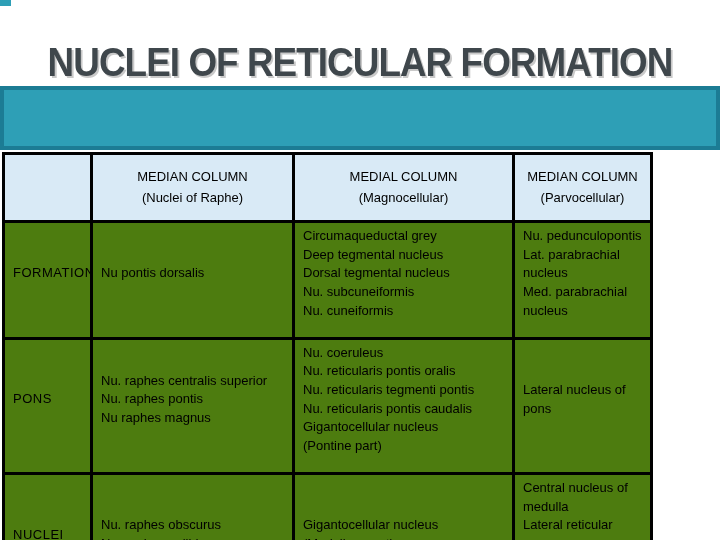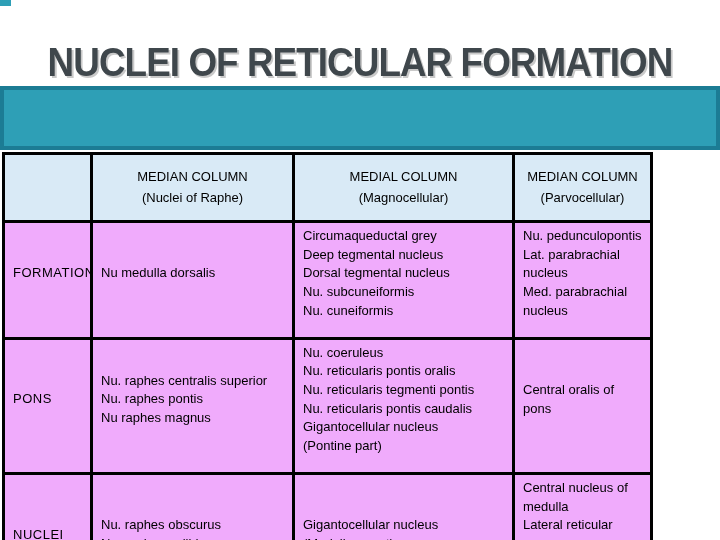--- a/index.html
+++ b/index.html
@@ -70,21 +70,21 @@
     overflow: hidden;
   }
   .rf-table th {
     background: #d9eaf6;
     font-weight: normal;
     text-align: center;
     line-height: 1.55;
     padding: 2px 4px;
   }
   .rf-table td {
-    background: #f0abfc;
+    background: #4d7c0f;
     text-align: left;
     line-height: 1.44;
     padding: 4px 6px 16px 8px;
   }
   .rf-table td.region-label {
     letter-spacing: 0.5px;
   }
   tr.header-row   { height: 68px; }
   tr.row-midbrain { height: 112px; }
   tr.row-pons     { height: 128px; }
@@ -112,42 +112,42 @@
         <th></th>
         <th>MEDIAN COLUMN
 (Nuclei of Raphe)</th>
         <th>MEDIAL COLUMN
 (Magnocellular)</th>
         <th>MEDIAN COLUMN
 (Parvocellular)</th>
       </tr>
       <tr class="row-midbrain">
         <td class="region-label">FORMATION</td>
-        <td>Nu medulla dorsalis</td>
+        <td>Nu pontis dorsalis</td>
         <td>Circumaqueductal grey
 Deep tegmental nucleus
 Dorsal tegmental nucleus
 Nu. subcuneiformis
 Nu. cuneiformis</td>
         <td>Nu. pedunculopontis
 Lat. parabrachial nucleus
 Med. parabrachial nucleus</td>
       </tr>
       <tr class="row-pons">
         <td class="region-label">PONS</td>
         <td>Nu. raphes centralis superior
 Nu. raphes pontis
 Nu raphes magnus</td>
         <td>Nu. coeruleus
 Nu. reticularis pontis oralis
 Nu. reticularis tegmenti pontis
 Nu. reticularis pontis caudalis
 Gigantocellular nucleus
 (Pontine part)</td>
-        <td>Central oralis of pons</td>
+        <td>Lateral nucleus of pons</td>
       </tr>
       <tr class="row-medulla">
         <td class="region-label">NUCLEI</td>
         <td>Nu. raphes obscurus
 Nu. raphes pallidus</td>
         <td>Gigantocellular nucleus
 (Medullary part)</td>
         <td>Central nucleus of medulla
 Lateral reticular magnus
 Ventral reticular nucleus</td>

